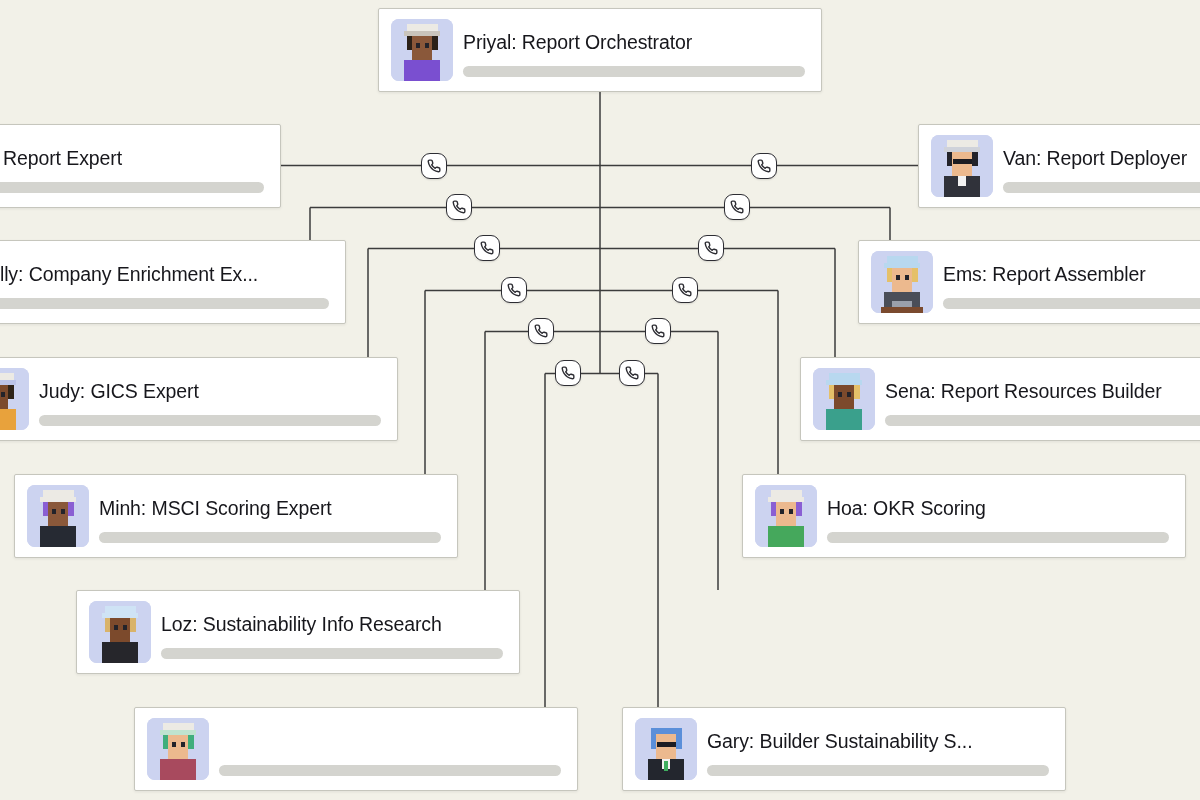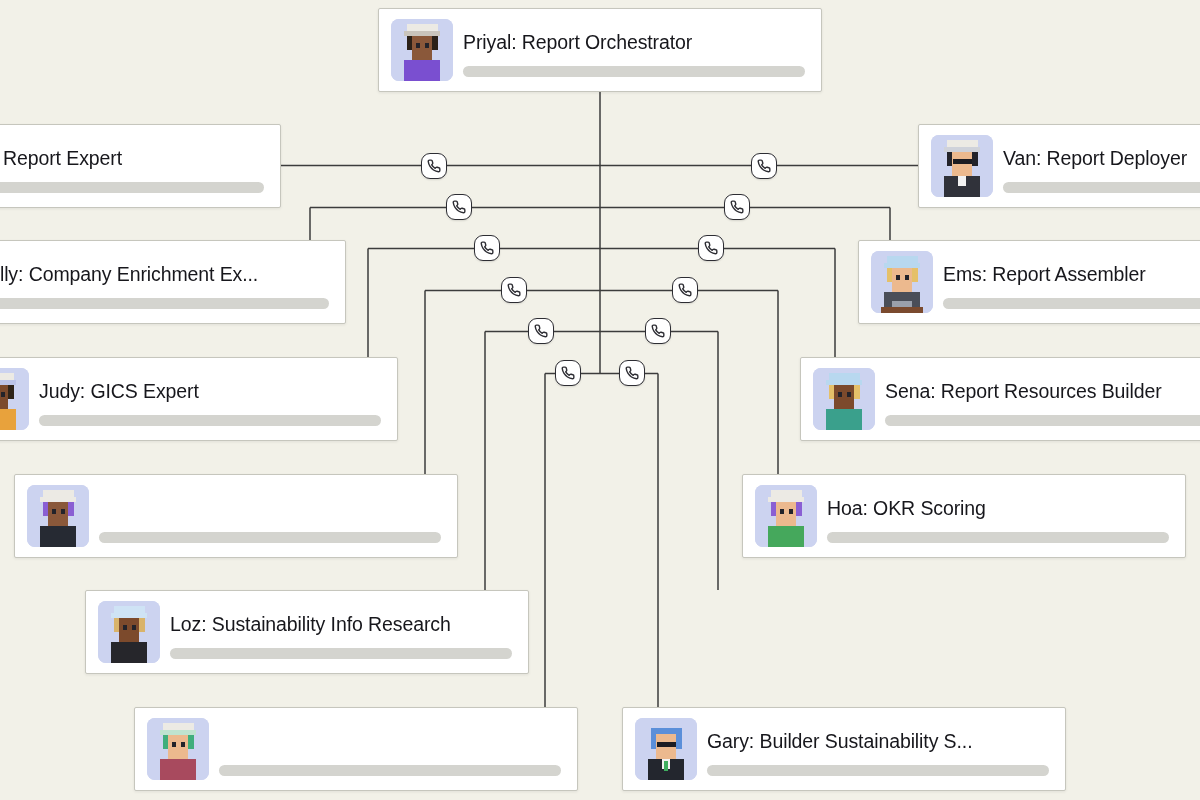--- a/index.html
+++ b/index.html
@@ -116,24 +116,25 @@
           <rect x="3" y="3" width="1" height="3" fill="#8a5fd3"></rect>
           <rect x="8" y="3" width="1" height="3" fill="#8a5fd3"></rect>
           <rect x="4" y="3" width="4" height="5" fill="#8a583a"></rect>
           <rect x="3" y="1" width="6" height="1.5" fill="#eceae4"></rect>
           <rect x="2.6" y="2.3" width="6.8" height="0.9" fill="#eceae4"></rect>
           <rect x="4.8" y="4.7" width="0.8" height="0.9" fill="#23232a"></rect>
           <rect x="6.6" y="4.7" width="0.8" height="0.9" fill="#23232a"></rect>
           <rect x="2.5" y="8" width="7" height="4" fill="#262a33"></rect>
         </svg>
       </div>
-    <div class="bar"></div>
-  </div>
-
-  <div class="card" style="left:85px;top:590px">
+    <div class="title">Minh: MSCI Scoring Expert</div>
+    <div class="bar"></div>
+  </div>
+
+  <div class="card" style="left:76px;top:590px">
     <div class="avatar">
         <svg viewBox="0 0 12 12" width="62" height="62" shape-rendering="crispEdges">
           <rect x="0" y="0" width="12" height="12" fill="#ccd3f0"></rect>
           <rect x="3" y="2" width="6" height="1.4" fill="#d9b36a"></rect>
           <rect x="3" y="3" width="1" height="3" fill="#d9b36a"></rect>
           <rect x="8" y="3" width="1" height="3" fill="#d9b36a"></rect>
           <rect x="4" y="3" width="4" height="5" fill="#7c4a2c"></rect>
           <rect x="3" y="1" width="6" height="1.5" fill="#cfe3f5"></rect>
           <rect x="2.6" y="2.3" width="6.8" height="0.9" fill="#cfe3f5"></rect>
           <rect x="4.8" y="4.7" width="0.8" height="0.9" fill="#23232a"></rect>

